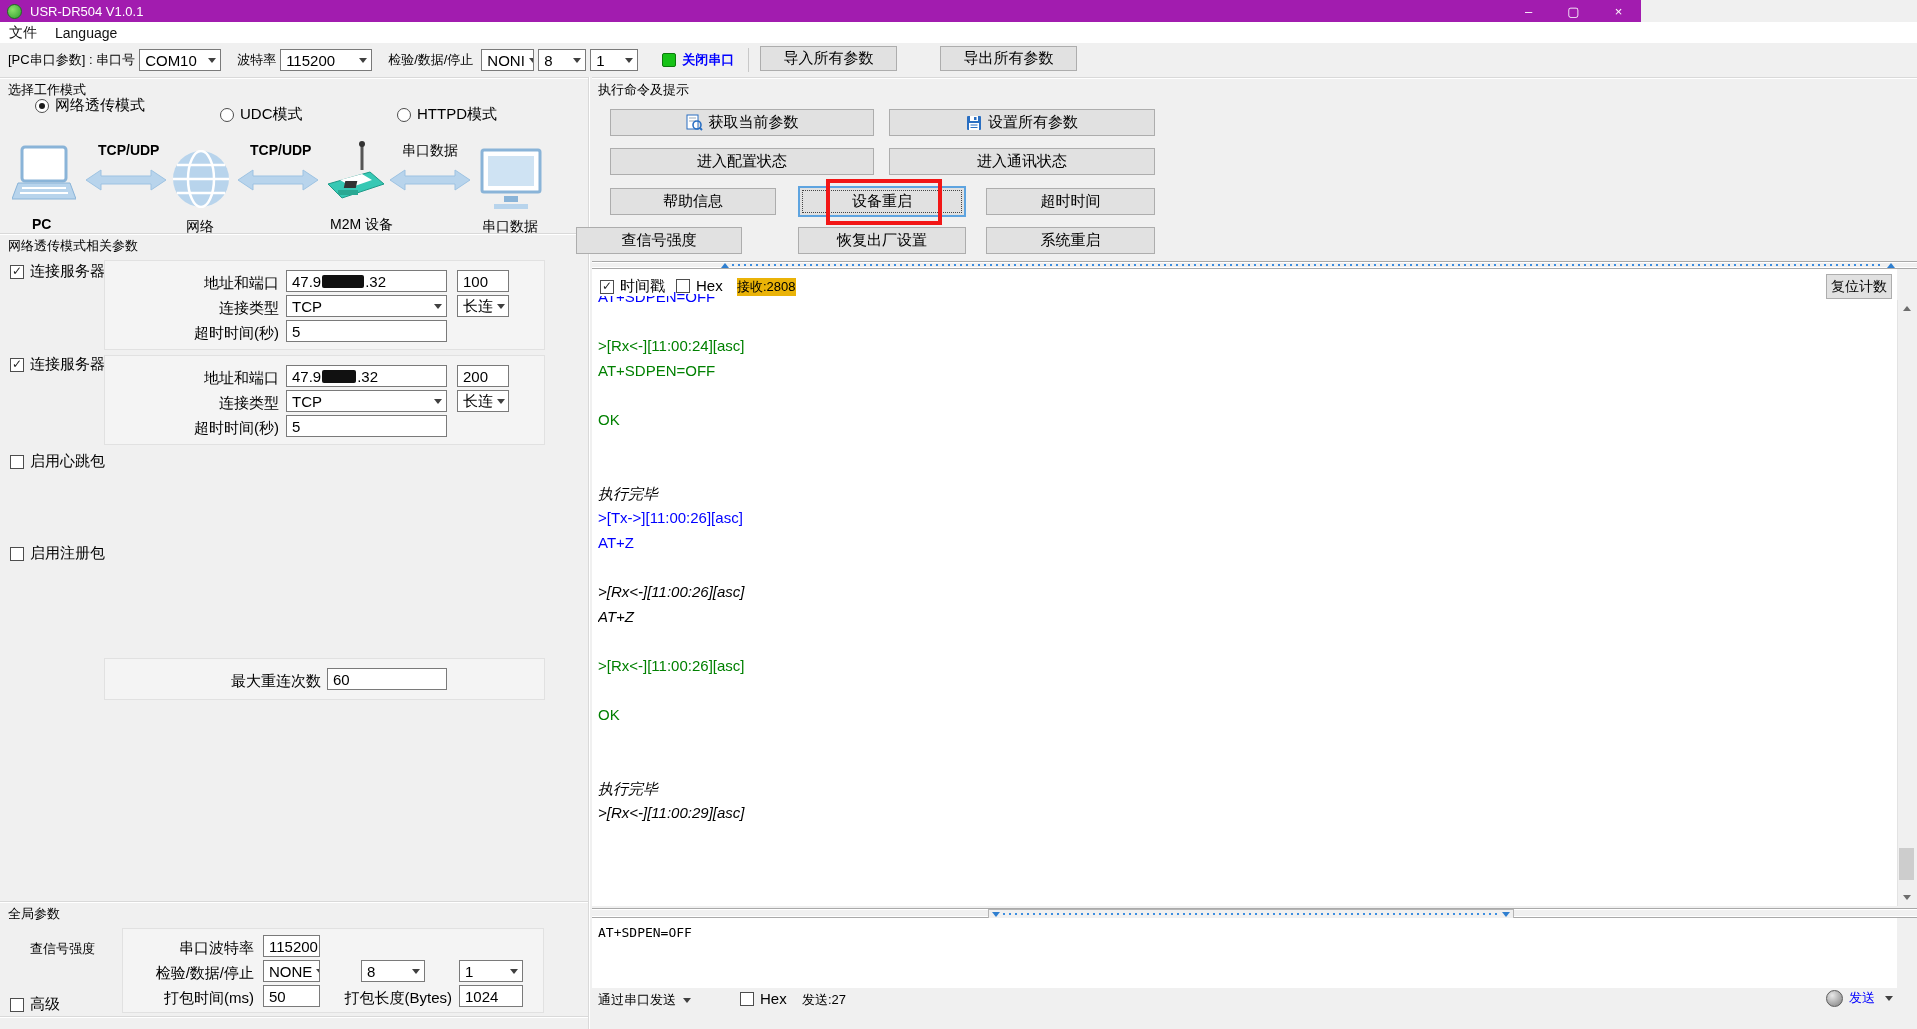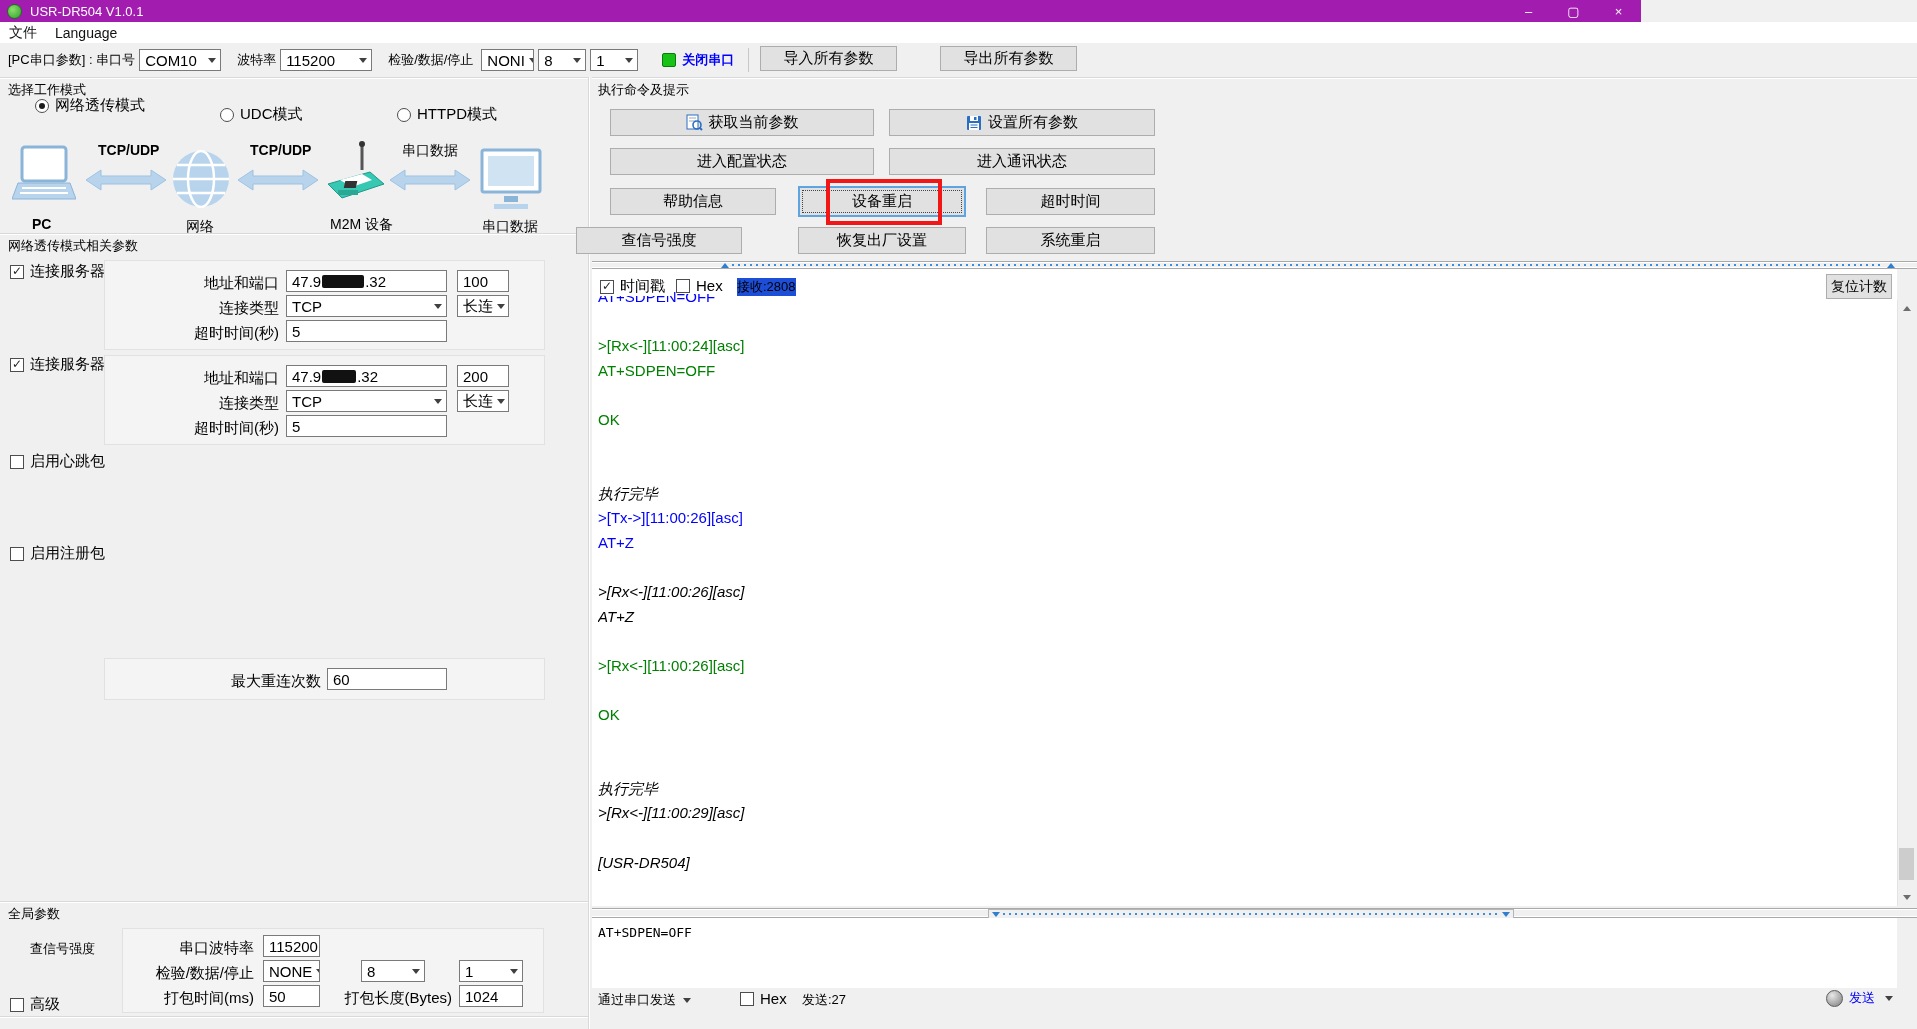--- a/index.html
+++ b/index.html
@@ -389,33 +389,32 @@
     <div class="log-line c-black">AT+Z</div>
     <div class="log-line"></div>
     <div class="log-line c-green">&gt;[Rx&lt;-][11:00:26][asc]</div>
     <div class="log-line"></div>
     <div class="log-line c-green">OK</div>
     <div class="log-line"></div>
     <div class="log-line"></div>
     <div class="log-line c-black">执行完毕</div>
     <div class="log-line c-black">&gt;[Rx&lt;-][11:00:29][asc]</div>
     <div class="log-line"></div>
-    <div class="log-line c-black">[USR-DR504]</div>
   </div>
 </div>
 
 <div class="abs row" style="left:600px;top:277px;background:#fff;padding-right:6px">
   <span class="checkbox checked"></span>
   <span class="cb-lbl">时间戳</span>
 </div>
 <div class="abs row" style="left:676px;top:277px;background:#fff;padding-right:6px">
   <span class="checkbox"></span>
   <span class="cb-lbl">Hex</span>
 </div>
-<div class="abs lbl" style="left:737px;top:278px;background:#1d4ed8">接收:2808</div>
+<div class="abs lbl" style="left:737px;top:278px;background:#eab308">接收:2808</div>
 <div class="abs btn" style="left:1826px;top:274px;width:66px;height:25px;font-size:14px">复位计数</div>
 
 <div class="abs vscroll">
   <div class="vs-btn" style="top:0">
       <span class="vs-tri-up"></span>
     </div>
   <div class="vs-thumb" style="top:548px;height:32px"></div>
   <div class="vs-btn" style="bottom:0">
       <span class="vs-tri-dn"></span>
     </div>

